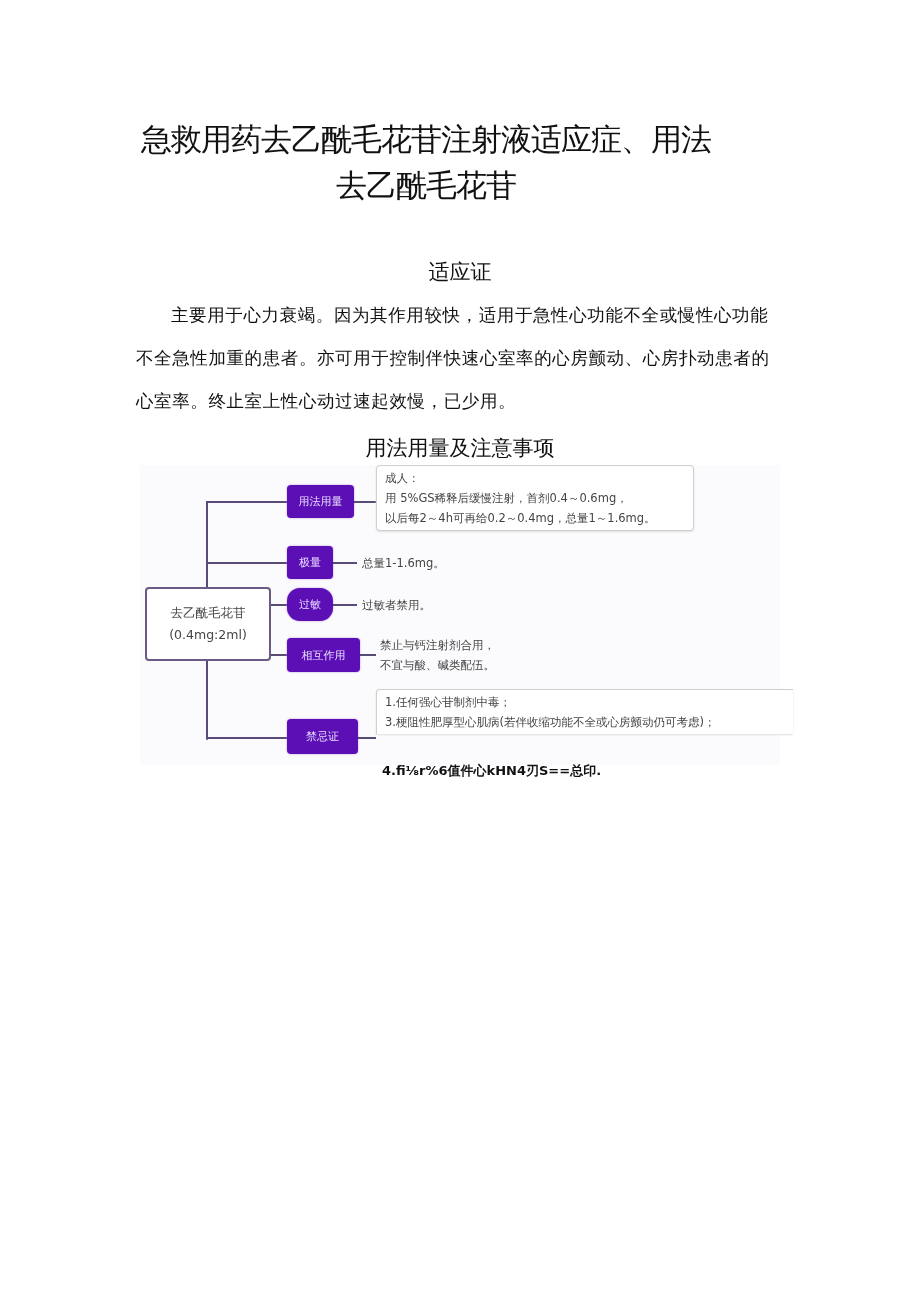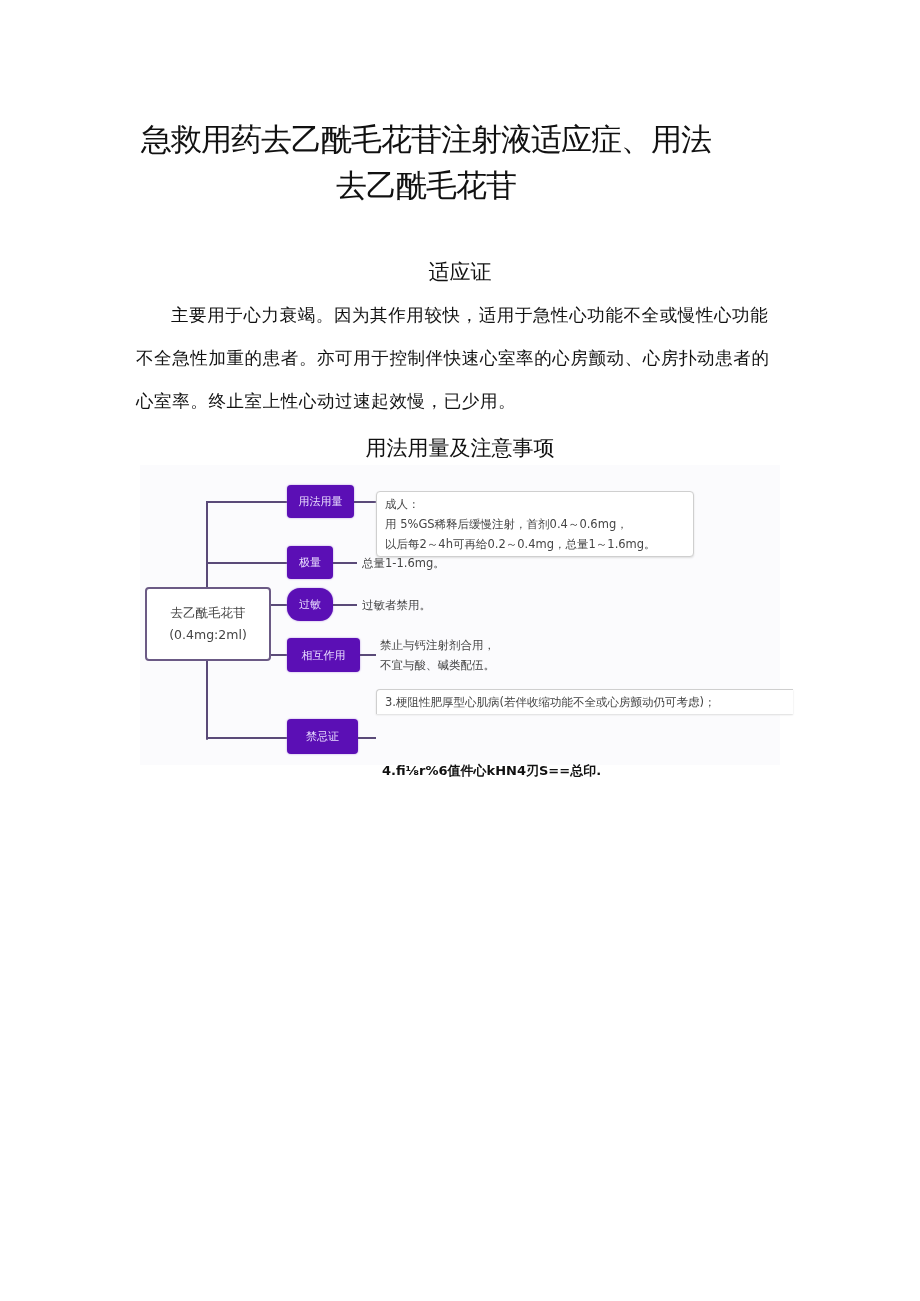--- a/index.html
+++ b/index.html
@@ -65,29 +65,30 @@
   <div class="node" style="left:147px; top:123px; width:46px; height:33px;border-radius:13px;">过敏</div>
   <div class="node" style="left:147px; top:173px; width:73px; height:34px;">相互作用</div>
   <div class="node" style="left:147px; top:254px; width:71px; height:35px;">禁忌证</div>
 
   <div class="line" style="left:214px; top:36px; width:22px; height:2px;"></div>
   <div class="line" style="left:193px; top:97px; width:24px; height:2px;"></div>
   <div class="line" style="left:193px; top:139px; width:24px; height:2px;"></div>
   <div class="line" style="left:220px; top:189px; width:16px; height:2px;"></div>
   <div class="line" style="left:218px; top:272px; width:18px; height:2px;"></div>
 
-  <div class="leafbox" style="left:236px; top:0px; width:300px;margin-top:26px;">
+  <div class="leafbox" style="left:236px; top:0px; width:300px;">
     <div>成人：</div>
     <div>用 5%GS稀释后缓慢注射，首剂0.4～0.6mg，</div>
     <div>以后每2～4h可再给0.2～0.4mg，总量1～1.6mg。</div>
   </div>
   <div class="leaf" style="left:222px; top:88px;">总量1-1.6mg。</div>
   <div class="leaf" style="left:222px; top:130px;">过敏者禁用。</div>
   <div class="leaf" style="left:240px; top:170px;">
     <div>禁止与钙注射剂合用，</div>
     <div>不宜与酸、碱类配伍。</div>
   </div>
   <div class="leafbox" style="left:236px; top:224px; width:400px; border-right:none; border-bottom:none; border-radius:4px 0 0 0;">
+    <div>1.任何强心苷制剂中毒；</div>
     <div>3.梗阻性肥厚型心肌病(若伴收缩功能不全或心房颤动仍可考虑)；</div>
   </div>
 </div>
 
 <div class="overflow">4.fi⅛r%6值件心kHN4刃S==总印.</div>
 
 </body></html>

